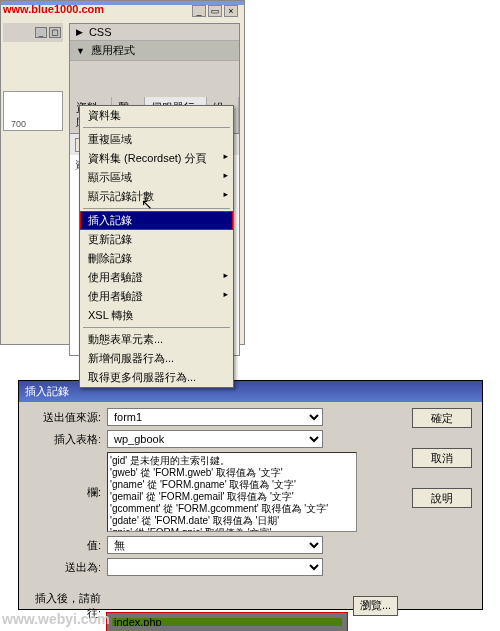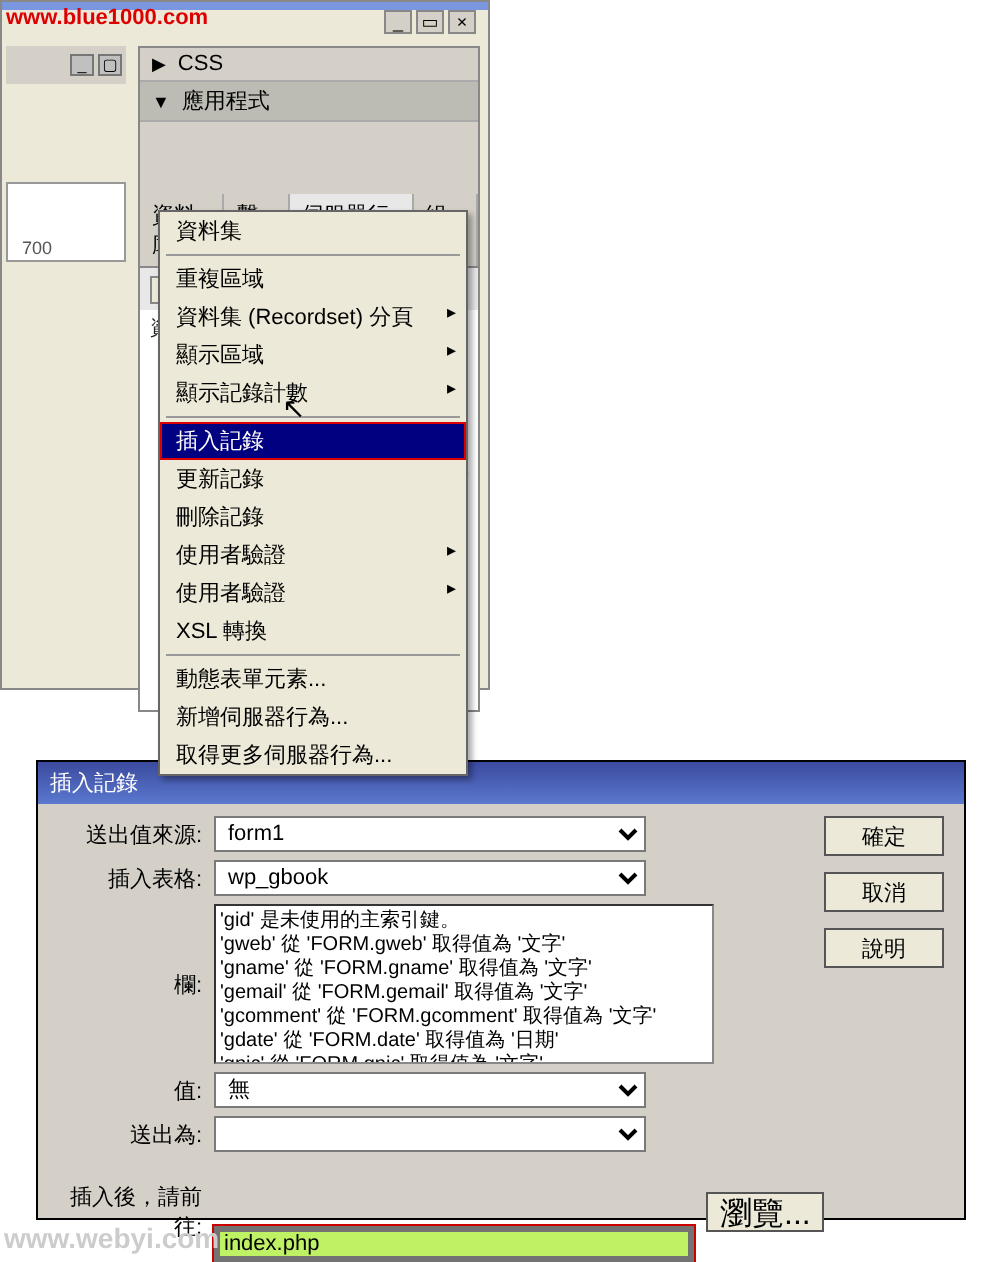--- a/index.html
+++ b/index.html
@@ -46,24 +46,24 @@
 
 .lower { position: absolute; left: 18px; top: 380px; width: 465px; height: 230px; border: 1px solid #000; background: #d4d0c8; }
 .dlg-title { background: linear-gradient(#3b4a9e,#5a79cf); color: #fff; font-size: 11px; padding: 3px 6px; }
 .dlg-body { padding: 6px 8px; font-size: 11px; position: relative; }
 .form-row { display: flex; align-items: center; margin-bottom: 4px; }
 .form-row label { width: 80px; text-align: right; padding-right: 6px; }
 .form-row .field { flex: 1; }
 select.f, input.f { width: 180px; height: 18px; font-size: 11px; border: 1px solid #7a7a7a; background: #fff; padding: 0 2px; }
 select.f { width: 216px; }
 .cols-box { width: 250px; height: 80px; border: 1px inset #888; background: #fff; padding: 2px; font-size: 10px; line-height: 12px; overflow: hidden; }
-.after-row input.url { width: 240px; border: 3px solid #737373; outline: 1px solid #c00; height: 18px; font-size: 11px; padding: 0 2px; background: #bef264; margin-top: 33px; }
-.browse { margin-left: 6px; height: 20px; font-size: 16px; border: 1px solid #555; background: #ece9d8; padding: 0 6px; }
-
-.dlg-btns { position: absolute; right: 10px; top: 6px; display: flex; flex-direction: column; gap: 8px; align-items: flex-end; }
+.after-row input.url { width: 240px; border: 5px solid #737373; outline: 1px solid #c00; height: 18px; font-size: 11px; padding: 0 2px; background: #4d7c0f; margin-top: 33px; }
+.browse { margin-left: 6px; height: 20px; font-size: 11px; border: 1px solid #555; background: #ece9d8; padding: 0 6px; }
+
+.dlg-btns { position: absolute; right: 10px; top: 6px; display: flex; flex-direction: column; gap: 20px; align-items: flex-end; }
 .dlg-btns button { width: 60px; height: 20px; font-size: 11px; border: 1px solid #555; background: #ece9d8; }
 </style>
 </head>
 <body>
 
 <div class="upper">
   <div class="watermark-top">www.blue1000.com</div>
 
   <div class="titlebar-gap"></div>
   <div class="window-ctrls">

